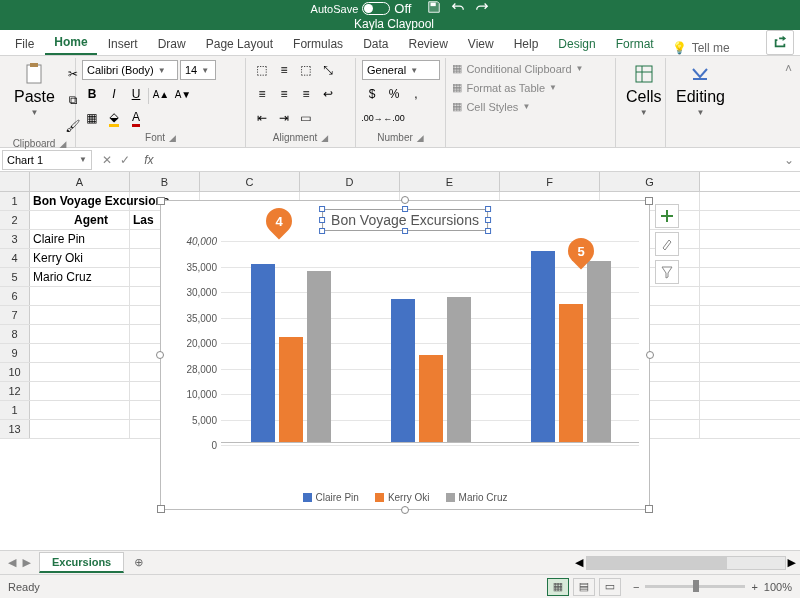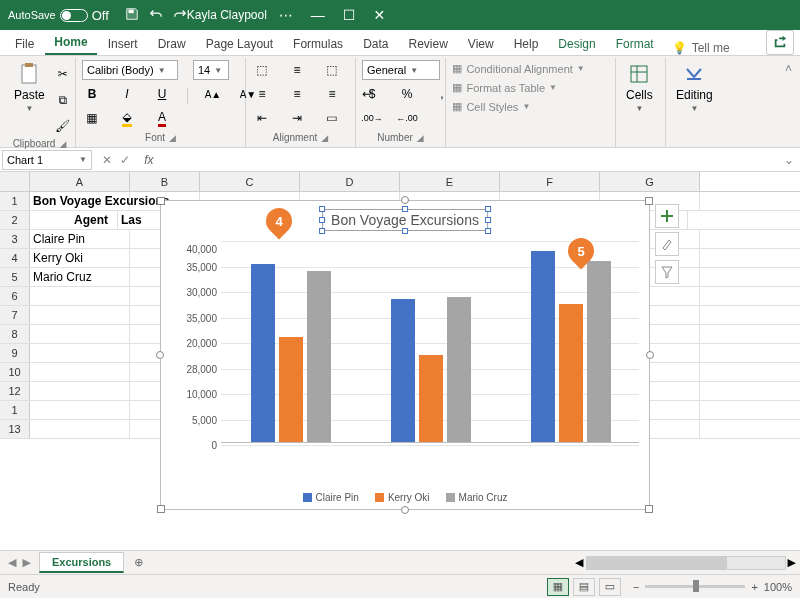--- a/index.html
+++ b/index.html
@@ -1,19 +1,19 @@
 <!DOCTYPE html>
 <html><head>
 <meta charset="utf-8">
 <style>
 * { margin: 0; padding: 0; box-sizing: border-box; font-family: "Segoe UI", Arial, sans-serif; }
 body { background: #fff; width: 800px; height: 600px; overflow: hidden; font-size: 12px; }
 
 
-.titlebar { background: #217346; color: #fff; height: 30px; display: flex; align-items: center; padding: 0 8px; }
+.titlebar { background: #217346; color: #fff; height: 30px; display: flex; align-items: center; padding: 0 8px; flex-direction: column; }
 .titlebar .left { display: flex; align-items: center; gap: 8px; }
 .titlebar .autosave { display: flex; align-items: center; gap: 4px; font-size: 11px; }
 .titlebar .autosave-toggle { width: 28px; height: 13px; border: 1px solid #fff; border-radius: 7px; position: relative; }
 .titlebar .autosave-toggle::after { content:''; position:absolute; width:9px; height:9px; background:#fff; border-radius:50%; top:1px; left:1px; }
 .titlebar .qat { display: flex; gap: 10px; margin-left: 8px; }
 .titlebar .qat svg { width: 14px; height: 14px; }
 .titlebar .title { flex: 1; text-align: center; font-size: 12px; }
 .titlebar .user { font-size: 12px; margin-right: 12px; }
 .titlebar .winbtns { display: flex; gap: 18px; }
 .titlebar .winbtns span { cursor: pointer; font-size: 14px; }
@@ -27,23 +27,23 @@
 .ribbon-tabs .share { margin-left: auto; padding: 3px 6px; border: 1px solid #ccc; border-radius: 2px; }
 
 
 .ribbon { background: #f3f2f1; border-bottom: 1px solid #d4d4d4; height: 92px; display: flex; padding: 2px 4px 0 4px; }
 .group { border-right: 1px solid #d4d4d4; padding: 2px 6px; display: flex; flex-direction: column; justify-content: space-between; }
 .group-label { text-align: center; font-size: 10px; color: #666; padding: 2px 0; display:flex; justify-content:center; align-items:center; gap:4px;}
 .group-label .launcher { font-size:9px; color:#888; }
 .group-body { display: flex; gap: 4px; align-items: flex-start; flex:1; }
 .big-btn { display:flex; flex-direction:column; align-items:center; justify-content:center; gap:2px; padding:2px 4px; cursor:pointer; }
 .big-btn .icon { width:20px; height:24px; }
-.big-btn .lbl { font-size:12px;text-align:center; }
+.big-btn .lbl { font-size:16px;text-align:center; }
 .col { display:flex; flex-direction:column; gap:3px; }
-.row { display:flex; gap:15px; align-items:flex-end; }
+.row { display:flex; gap:2px; align-items:flex-end; }
 .combo { background:#fff; border:1px solid #ababab; height:20px; display:flex; align-items:center; padding:0 4px; font-size:11px; }
 .combo .arrow { margin-left:4px; font-size:8px; color:#666; }
 .btnlet { width:20px; height:20px; display:flex; align-items:center; justify-content:center; cursor:pointer; font-size:12px; }
 .stylesrow { display:flex; align-items:center; gap:4px; font-size:11px; color:#888; padding:2px 0;}
 
 
 .fbar { height: 24px; border-bottom: 1px solid #d4d4d4; display:flex; align-items:center; background:#fff; }
 .namebox { width: 90px; border:1px solid #ccc; height:20px; margin:0 2px; display:flex; align-items:center; padding:0 4px; font-size:11px; }
 .namebox .arrow { margin-left:auto; font-size:8px; color:#666; }
 .fbar .fbtns { display:flex; gap:8px; padding:0 8px; color:#888; }
@@ -281,21 +281,21 @@
     <div class="group-label">
         <span>Number</span>
         <span class="launcher">◢</span>
       </div>
   </div>
 
   <div class="group" style="width:170px">
     <div class="group-body col" style="gap:2px;width:100%">
       <div class="stylesrow">
           <span>▦</span>
-          <span>Conditional Alignment</span>
+          <span>Conditional Clipboard</span>
           <span style="margin-left:auto;font-size:8px">▼</span>
         </div>
       <div class="stylesrow">
           <span>▦</span>
           <span>Format as Table</span>
           <span style="margin-left:auto;font-size:8px">▼</span>
         </div>
       <div class="stylesrow">
           <span>▦</span>
           <span>Cell Styles</span>
@@ -365,21 +365,21 @@
         <div class="cell bold" style="width: 100px;">Bon Voyage Excursions</div>
         <div class="cell" style="width: 70px;"></div>
         <div class="cell" style="width: 100px;"></div>
         <div class="cell" style="width: 100px;"></div>
         <div class="cell" style="width: 100px;"></div>
         <div class="cell" style="width: 100px;"></div>
         <div class="cell" style="width: 100px;"></div>
       </div>
       <div class="gridrow">
         <div class="rowhead">2</div>
-        <div class="cell bold" style="width: 88px; padding-left: 44px;">Agent</div>
+        <div class="cell bold" style="width: 100px; padding-left: 44px;">Agent</div>
         <div class="cell bold" style="width: 70px;">Las</div>
         <div class="cell" style="width: 100px;"></div>
         <div class="cell" style="width: 100px;"></div>
         <div class="cell" style="width: 100px;"></div>
         <div class="cell" style="width: 100px;"></div>
         <div class="cell" style="width: 100px;"></div>
       </div>
       <div class="gridrow">
         <div class="rowhead">3</div>
         <div class="cell" style="width: 100px;">Claire Pin</div>
@@ -512,21 +512,21 @@
     <div class="plot">
       <div class="yaxis" id="yaxis">
           <div class="ytick" style="top: 204px;">0</div>
           <div class="ytick" style="top: 178.5px;">5,000</div>
           <div class="ytick" style="top: 153px;">10,000</div>
           <div class="ytick" style="top: 127.5px;">28,000</div>
           <div class="ytick" style="top: 102px;">20,000</div>
           <div class="ytick" style="top: 76.5px;">35,000</div>
           <div class="ytick" style="top: 51px;">30,000</div>
           <div class="ytick" style="top: 25.5px;">35,000</div>
-          <div class="ytick" style="top: 8px;">40,000</div>
+          <div class="ytick" style="top: 0px; font-style: italic;">40,000</div>
         </div>
       <div class="plotarea" id="plotarea">
           <div class="gridline" style="top: 204px;"></div>
           <div class="gridline" style="top: 178.5px;"></div>
           <div class="gridline" style="top: 153px;"></div>
           <div class="gridline" style="top: 127.5px;"></div>
           <div class="gridline" style="top: 102px;"></div>
           <div class="gridline" style="top: 76.5px;"></div>
           <div class="gridline" style="top: 51px;"></div>
           <div class="gridline" style="top: 25.5px;"></div>

